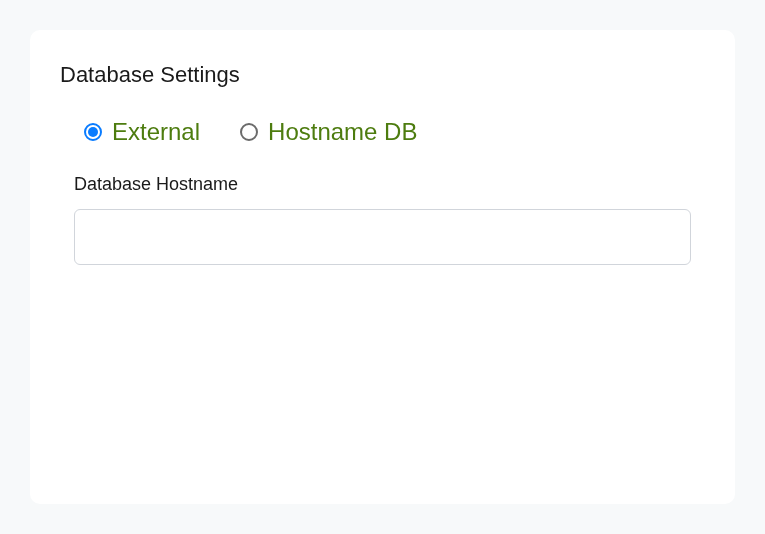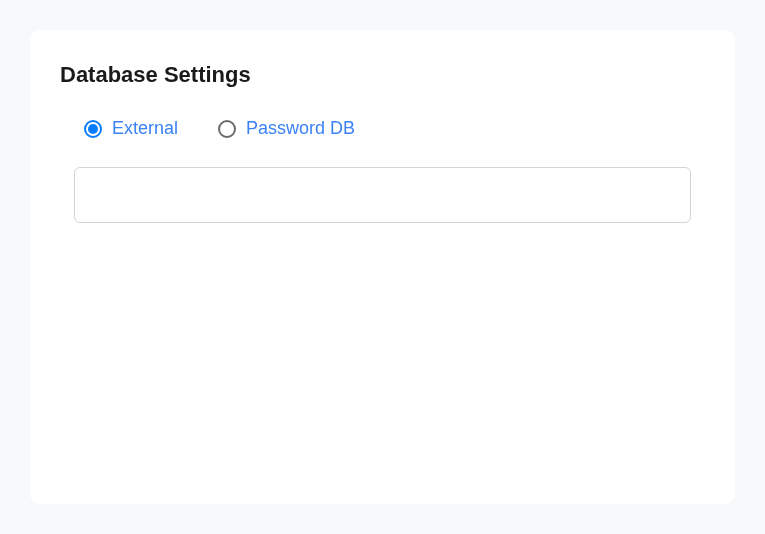--- a/index.html
+++ b/index.html
@@ -15,21 +15,21 @@
       padding: 30px;
     }
     .card {
       background: #ffffff;
       border-radius: 10px;
       padding: 32px 24px 40px 24px;
       height: 100%;
     }
     .card-title {
       font-size: 22px;
-      font-weight: 700;
+      font-weight: 400;
       color: #1a1a1a;
       margin-bottom: 30px;
       margin-left: 6px;
     }
     .form-section {
       padding-left: 20px;
       padding-right: 20px;
     }
     .field-label {
       font-size: 18px;
@@ -66,22 +66,22 @@
       width: 10px;
       height: 10px;
       background: #0a7cff;
       border-radius: 50%;
       display: none;
     }
     .radio-outer.selected .radio-inner {
       display: block;
     }
     .radio-label {
-      font-size: 18px;
-      color: #3b82f6;
+      font-size: 24px;
+      color: #4d7c0f;
     }
     .text-input {
       width: 100%;
       height: 56px;
       border: 1px solid #d1d5db;
       border-radius: 6px;
       font-size: 16px;
       padding: 0 14px;
       margin-bottom: 28px;
       background: #ffffff;
@@ -106,23 +106,24 @@
       <label class="radio-item">
         <span class="radio-outer selected">
           <span class="radio-inner"></span>
         </span>
         <span class="radio-label">External</span>
       </label>
       <label class="radio-item">
         <span class="radio-outer">
           
         </span>
-        <span class="radio-label">Password DB</span>
+        <span class="radio-label">Hostname DB</span>
       </label>
     </div>
 
     <div class="field-group">
+      <div class="field-label">Database Hostname</div>
       <input type="text" class="text-input" value="" style="">
     </div>
 
 
   </div>
 </div>
 
 </body></html>

